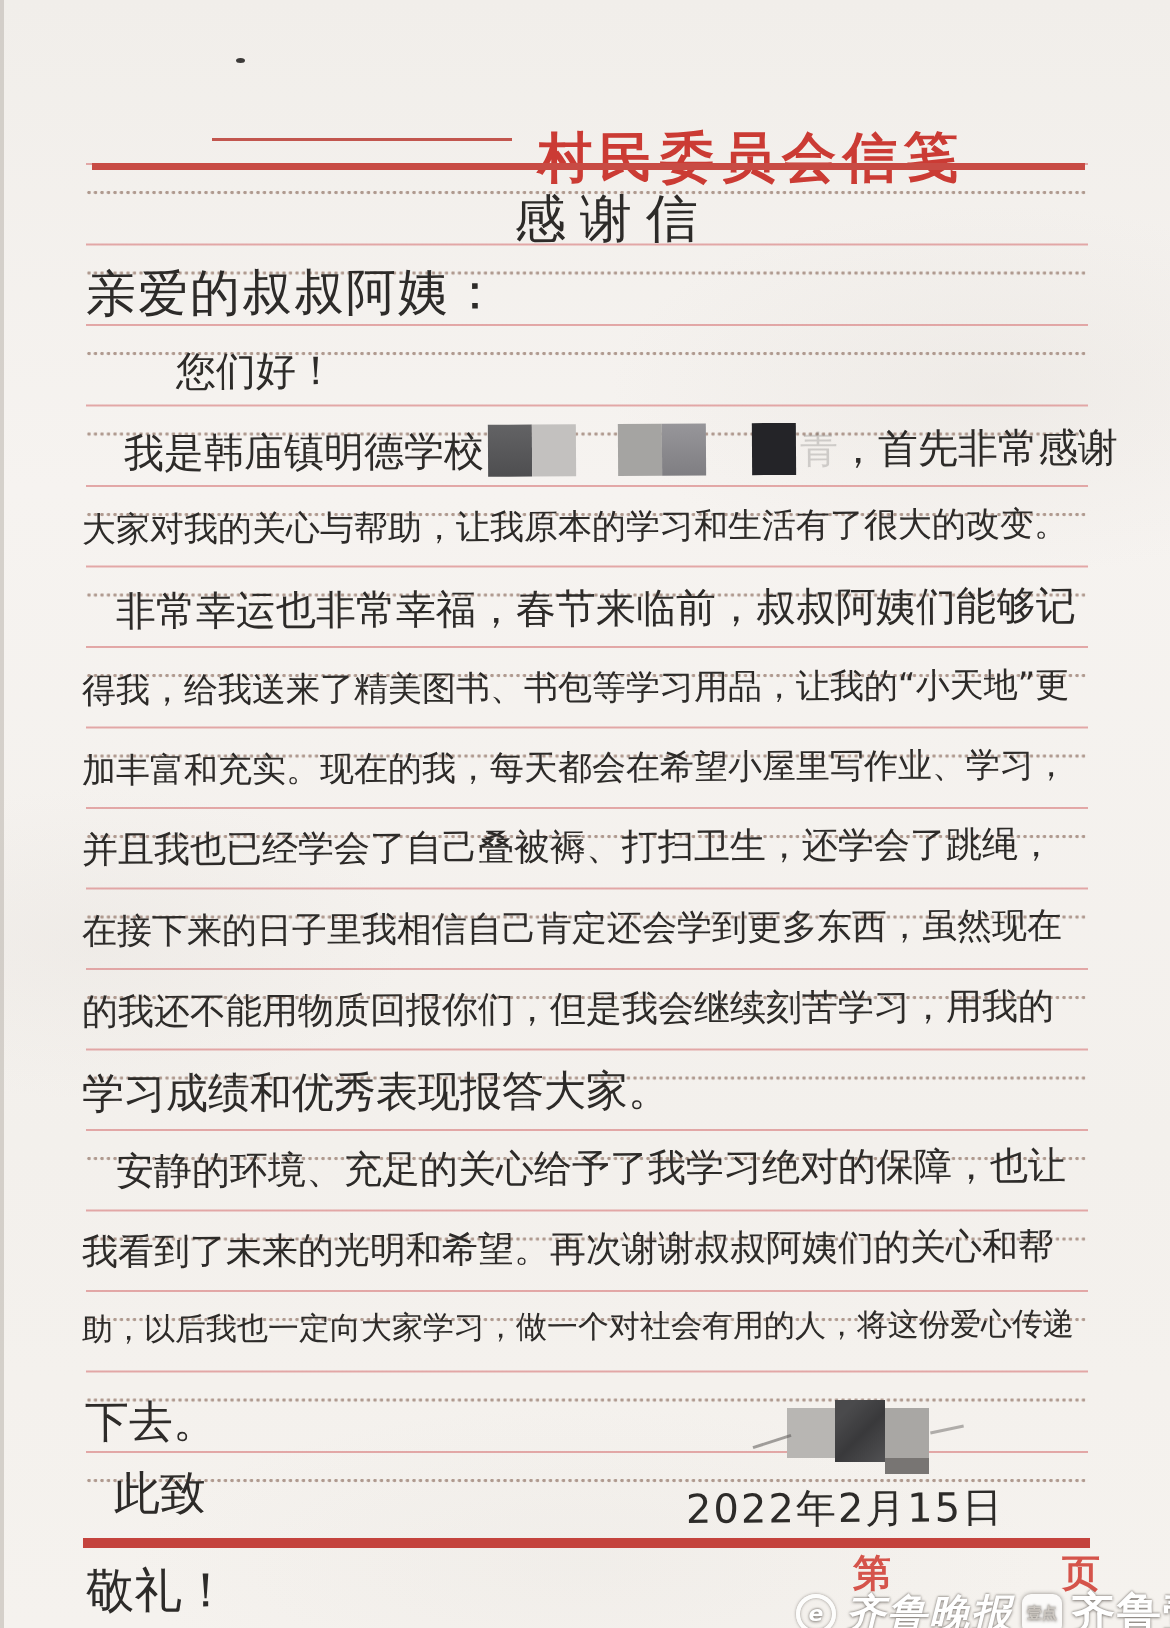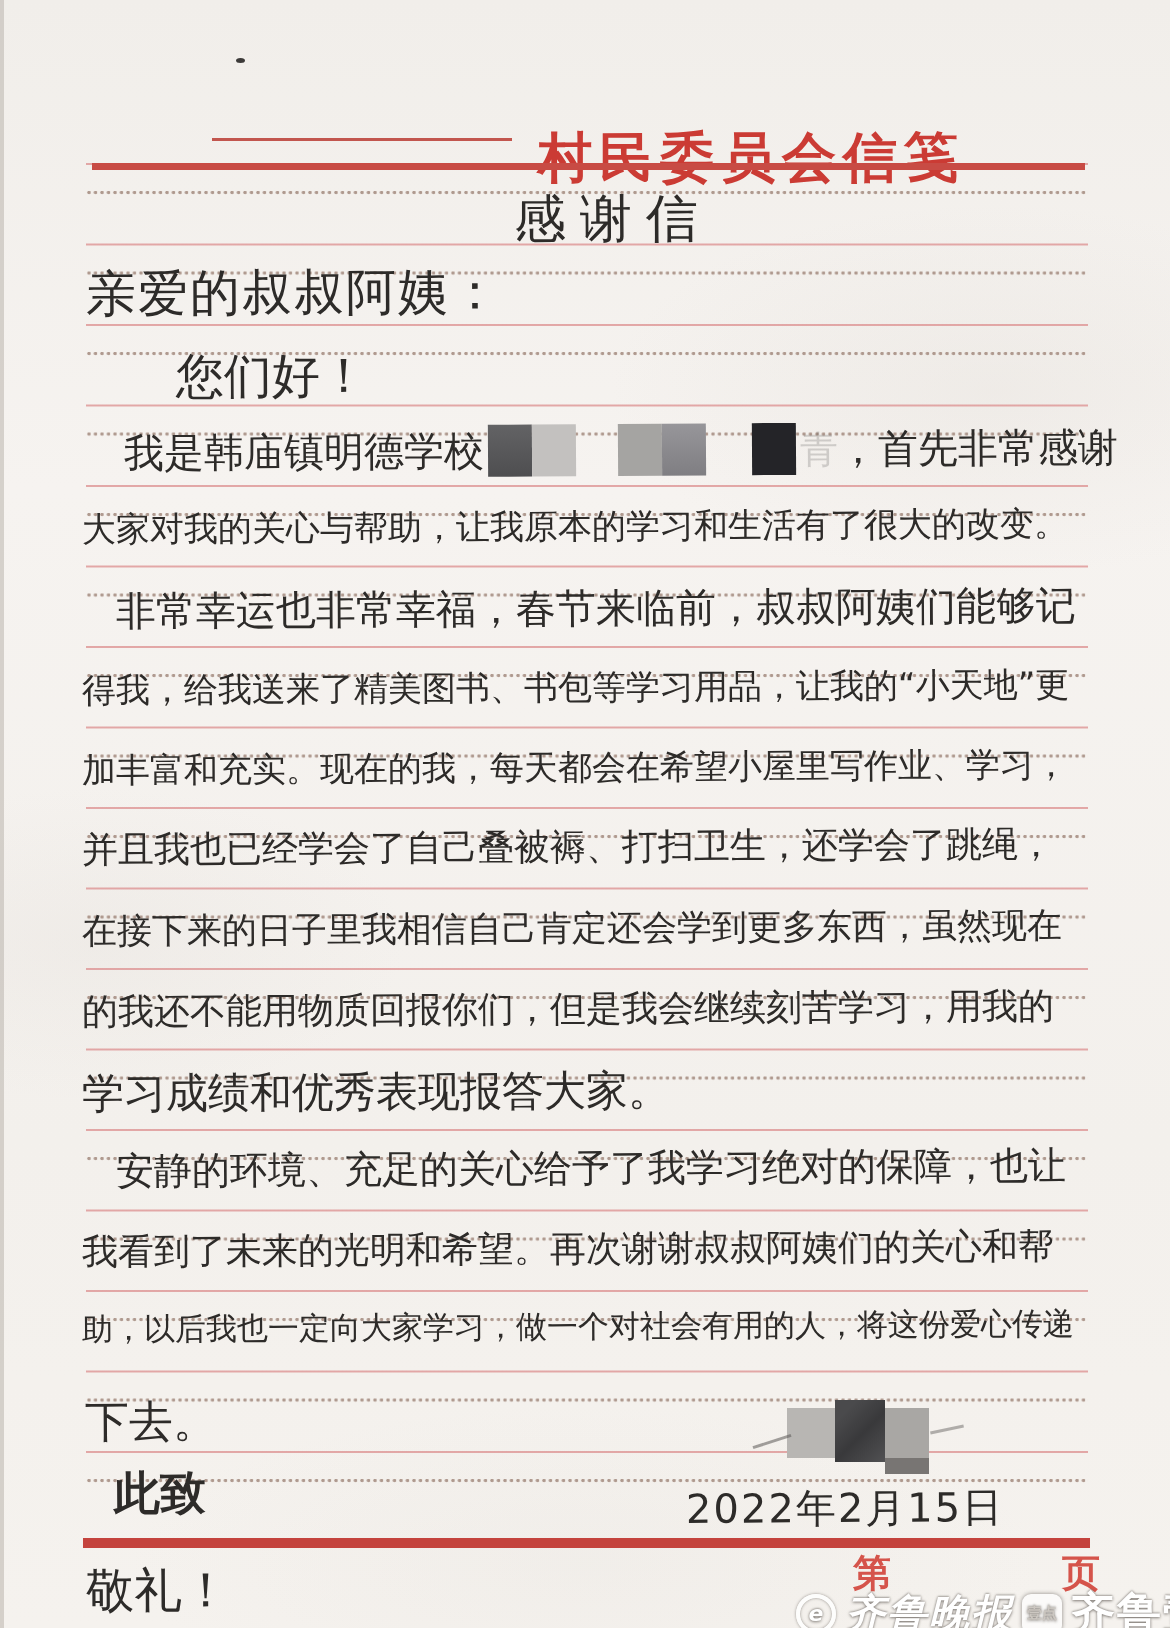--- a/index.html
+++ b/index.html
@@ -29,35 +29,35 @@
   .hd-underline{position:absolute;left:212px;top:138px;width:300px;height:3px;background:#c2564e;}
   .hd-title{position:absolute;left:538px;top:86px;font-size:54px;font-weight:bold;color:#cb3b34;letter-spacing:7px;white-space:nowrap;margin-top:36px;}
   .hd-rule{position:absolute;left:92px;top:163px;width:993px;height:7px;background:#c84b44;}
   .ft-rule{position:absolute;left:83px;top:1538px;width:1007px;height:10px;background:#c4433d;}
 
   .ink{color:#2d2b29;}
   .hl{position:absolute;white-space:nowrap;line-height:1.45;transform:rotate(-0.35deg);transform-origin:left center;}
 
   .t-title{left:514px;top:182px;font-size:52px;letter-spacing:14px;}
   .l-salut{left:86px;top:258px;font-size:50px;letter-spacing:2px;}
-  .l-greet{left:176px;top:342px;font-size:48px;}
+  .l-greet{left:176px;top:342px;font-size:40px;}
   .l-p1a{left:124px;top:424px;font-size:40px;}
   .l-p1b{left:82px;top:505px;font-size:34px;}
   .l-p2a{left:116px;top:582px;font-size:40px;}
   .l-p2b{left:82px;top:666px;font-size:34px;}
   .l-p2c{left:82px;top:746px;font-size:34px;}
   .l-p2d{left:82px;top:824px;font-size:36px;}
   .l-p2e{left:82px;top:906px;font-size:35px;}
   .l-p2f{left:82px;top:986px;font-size:36px;}
   .l-p2g{left:82px;top:1064px;font-size:42px;}
   .l-p3a{left:116px;top:1144px;font-size:38px;}
   .l-p3b{left:82px;top:1226px;font-size:36px;}
   .l-p3c{left:82px;top:1307px;font-size:31px;}
   .l-p3d{left:85px;top:1390px;font-size:44px;text-align:center;}
-  .l-cizhi{left:114px;top:1460px;font-size:46px;font-weight:bold;}
+  .l-cizhi{left:114px;top:1460px;font-size:46px;}
   .l-date{left:686px;top:1480px;font-size:40px;letter-spacing:2px;}
   .l-jingli{left:86px;top:1516px;font-size:48px;margin-top:40px;}
 
   
   .redact{display:inline-flex;height:52px;vertical-align:-12px;margin:0 4px;}
   .redact span{display:block;height:100%;}
   .rb1{width:44px;background:linear-gradient(180deg,#636365,#4e4e50);}
   .rb2{width:44px;background:#c3c1bf;}
   .rb3{width:42px;background:transparent;}
   .rb4{width:44px;background:#a5a4a2;}

